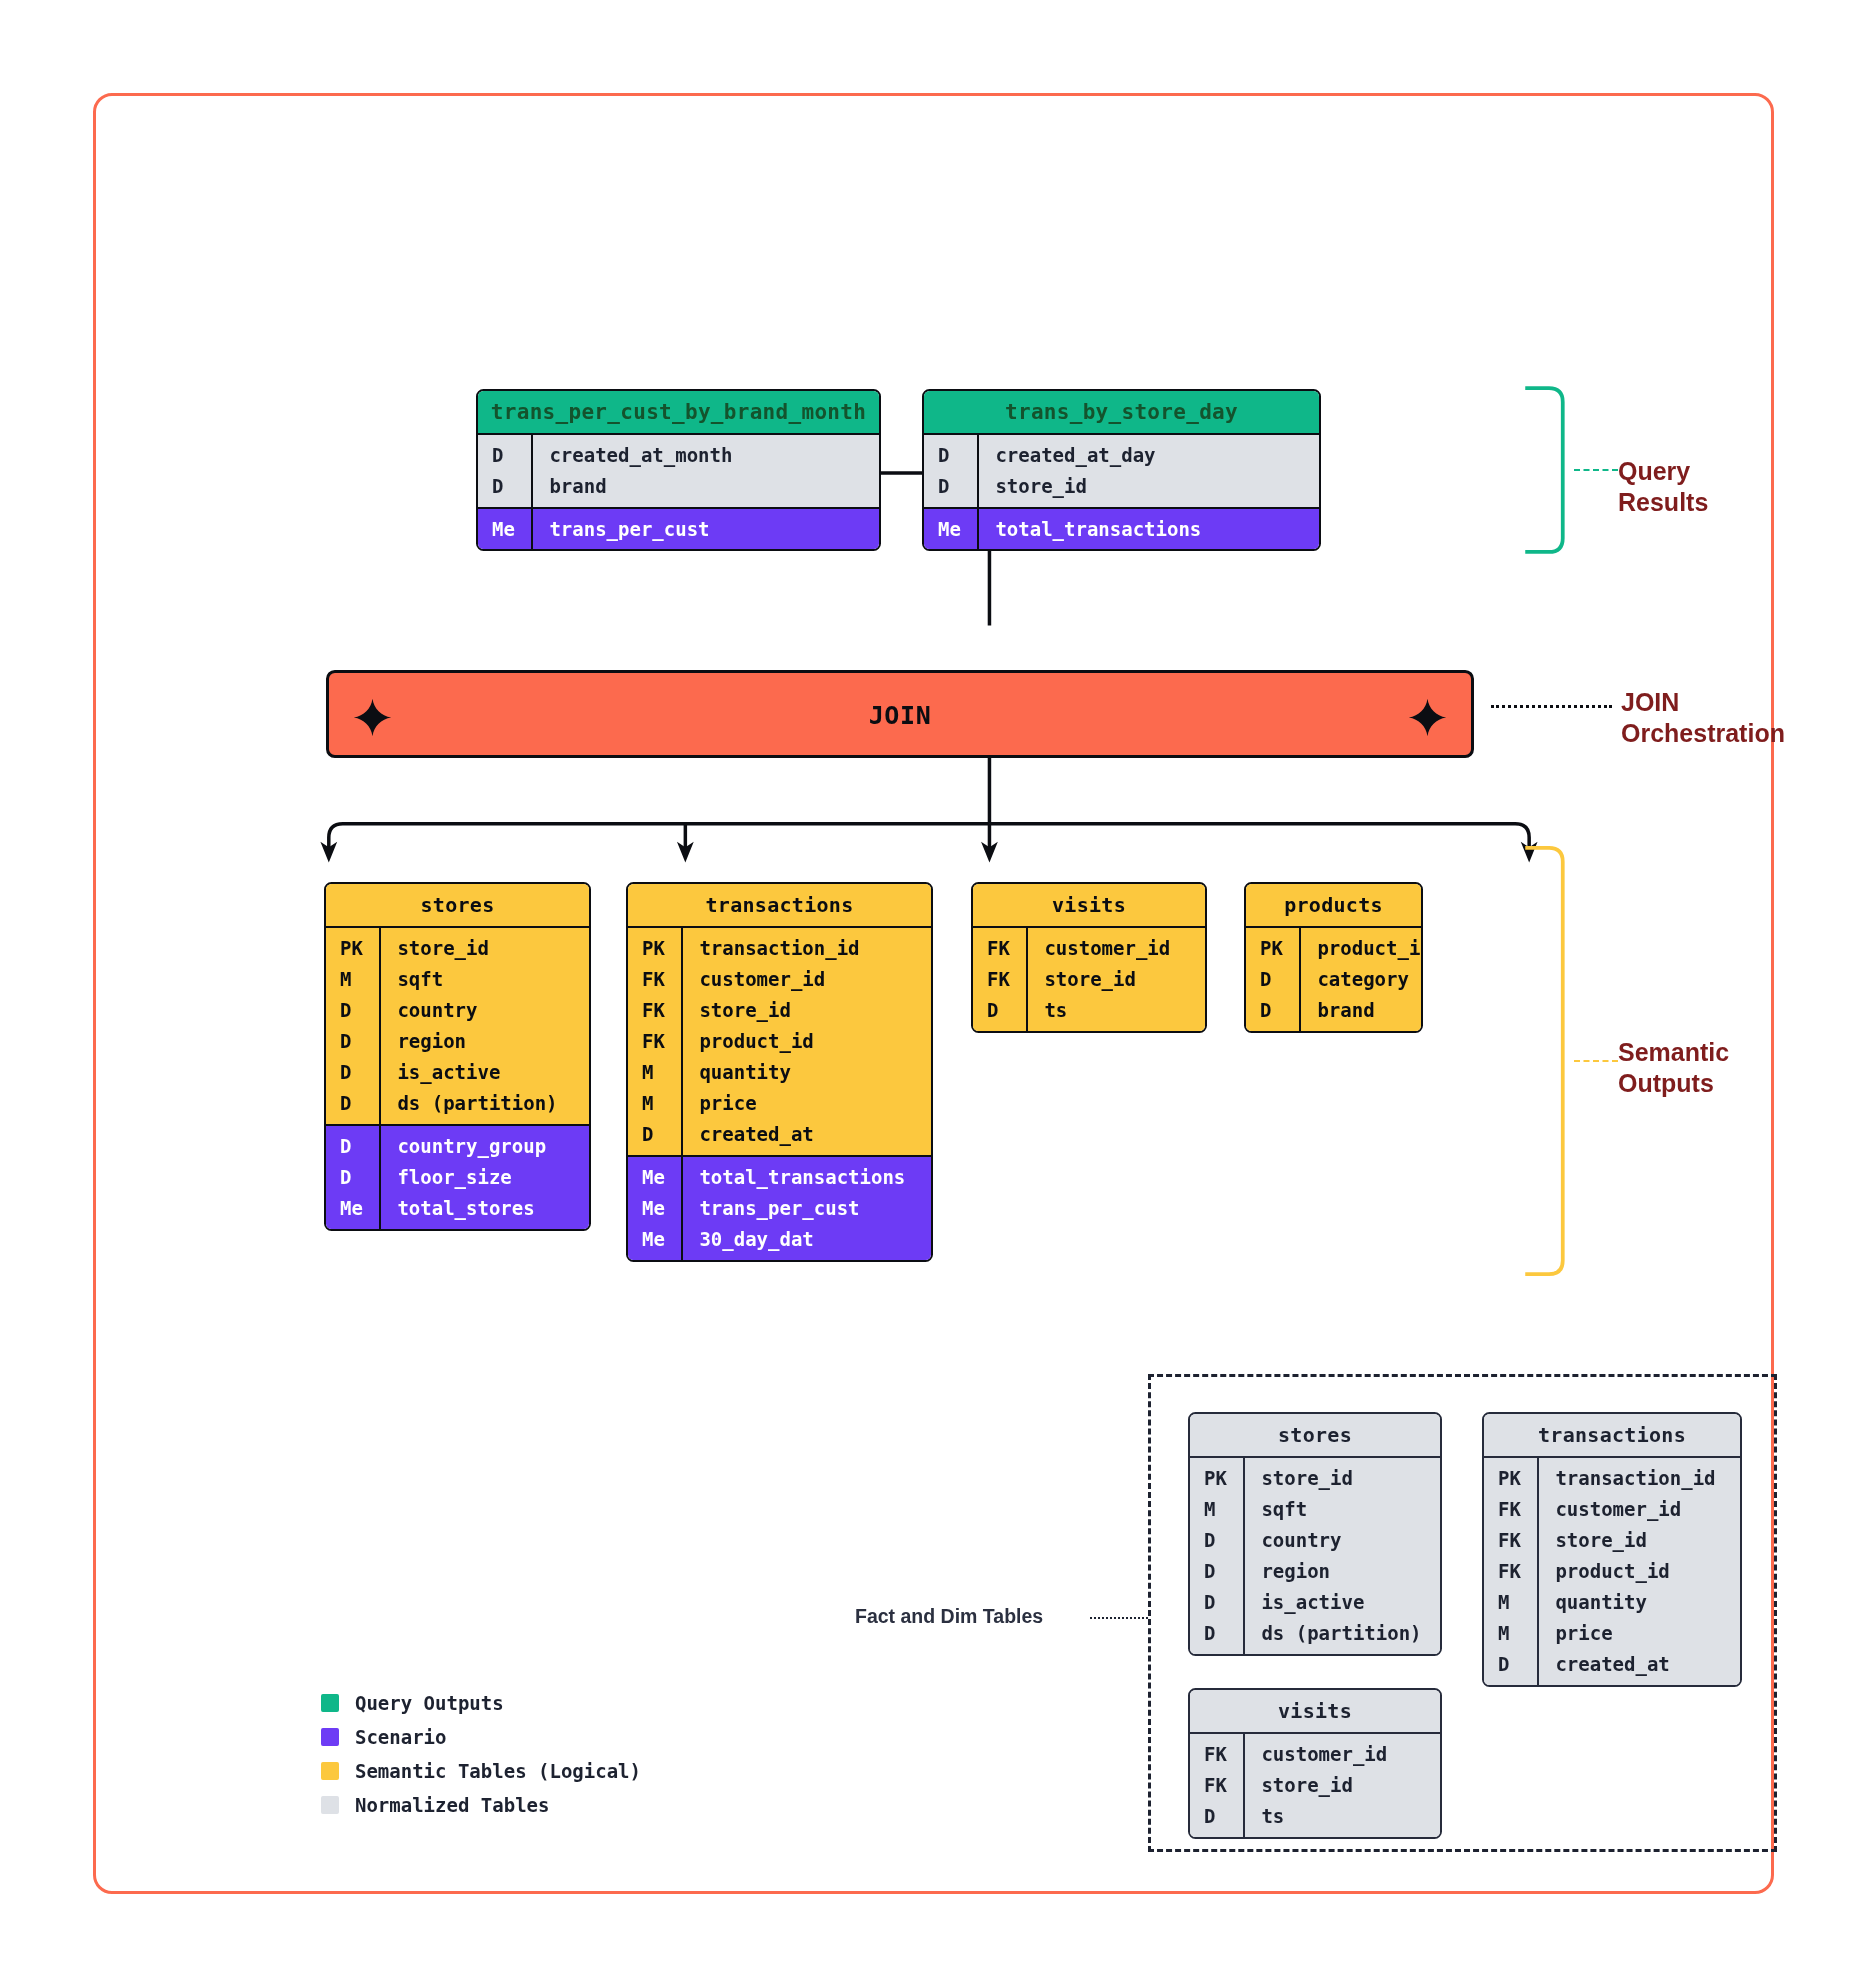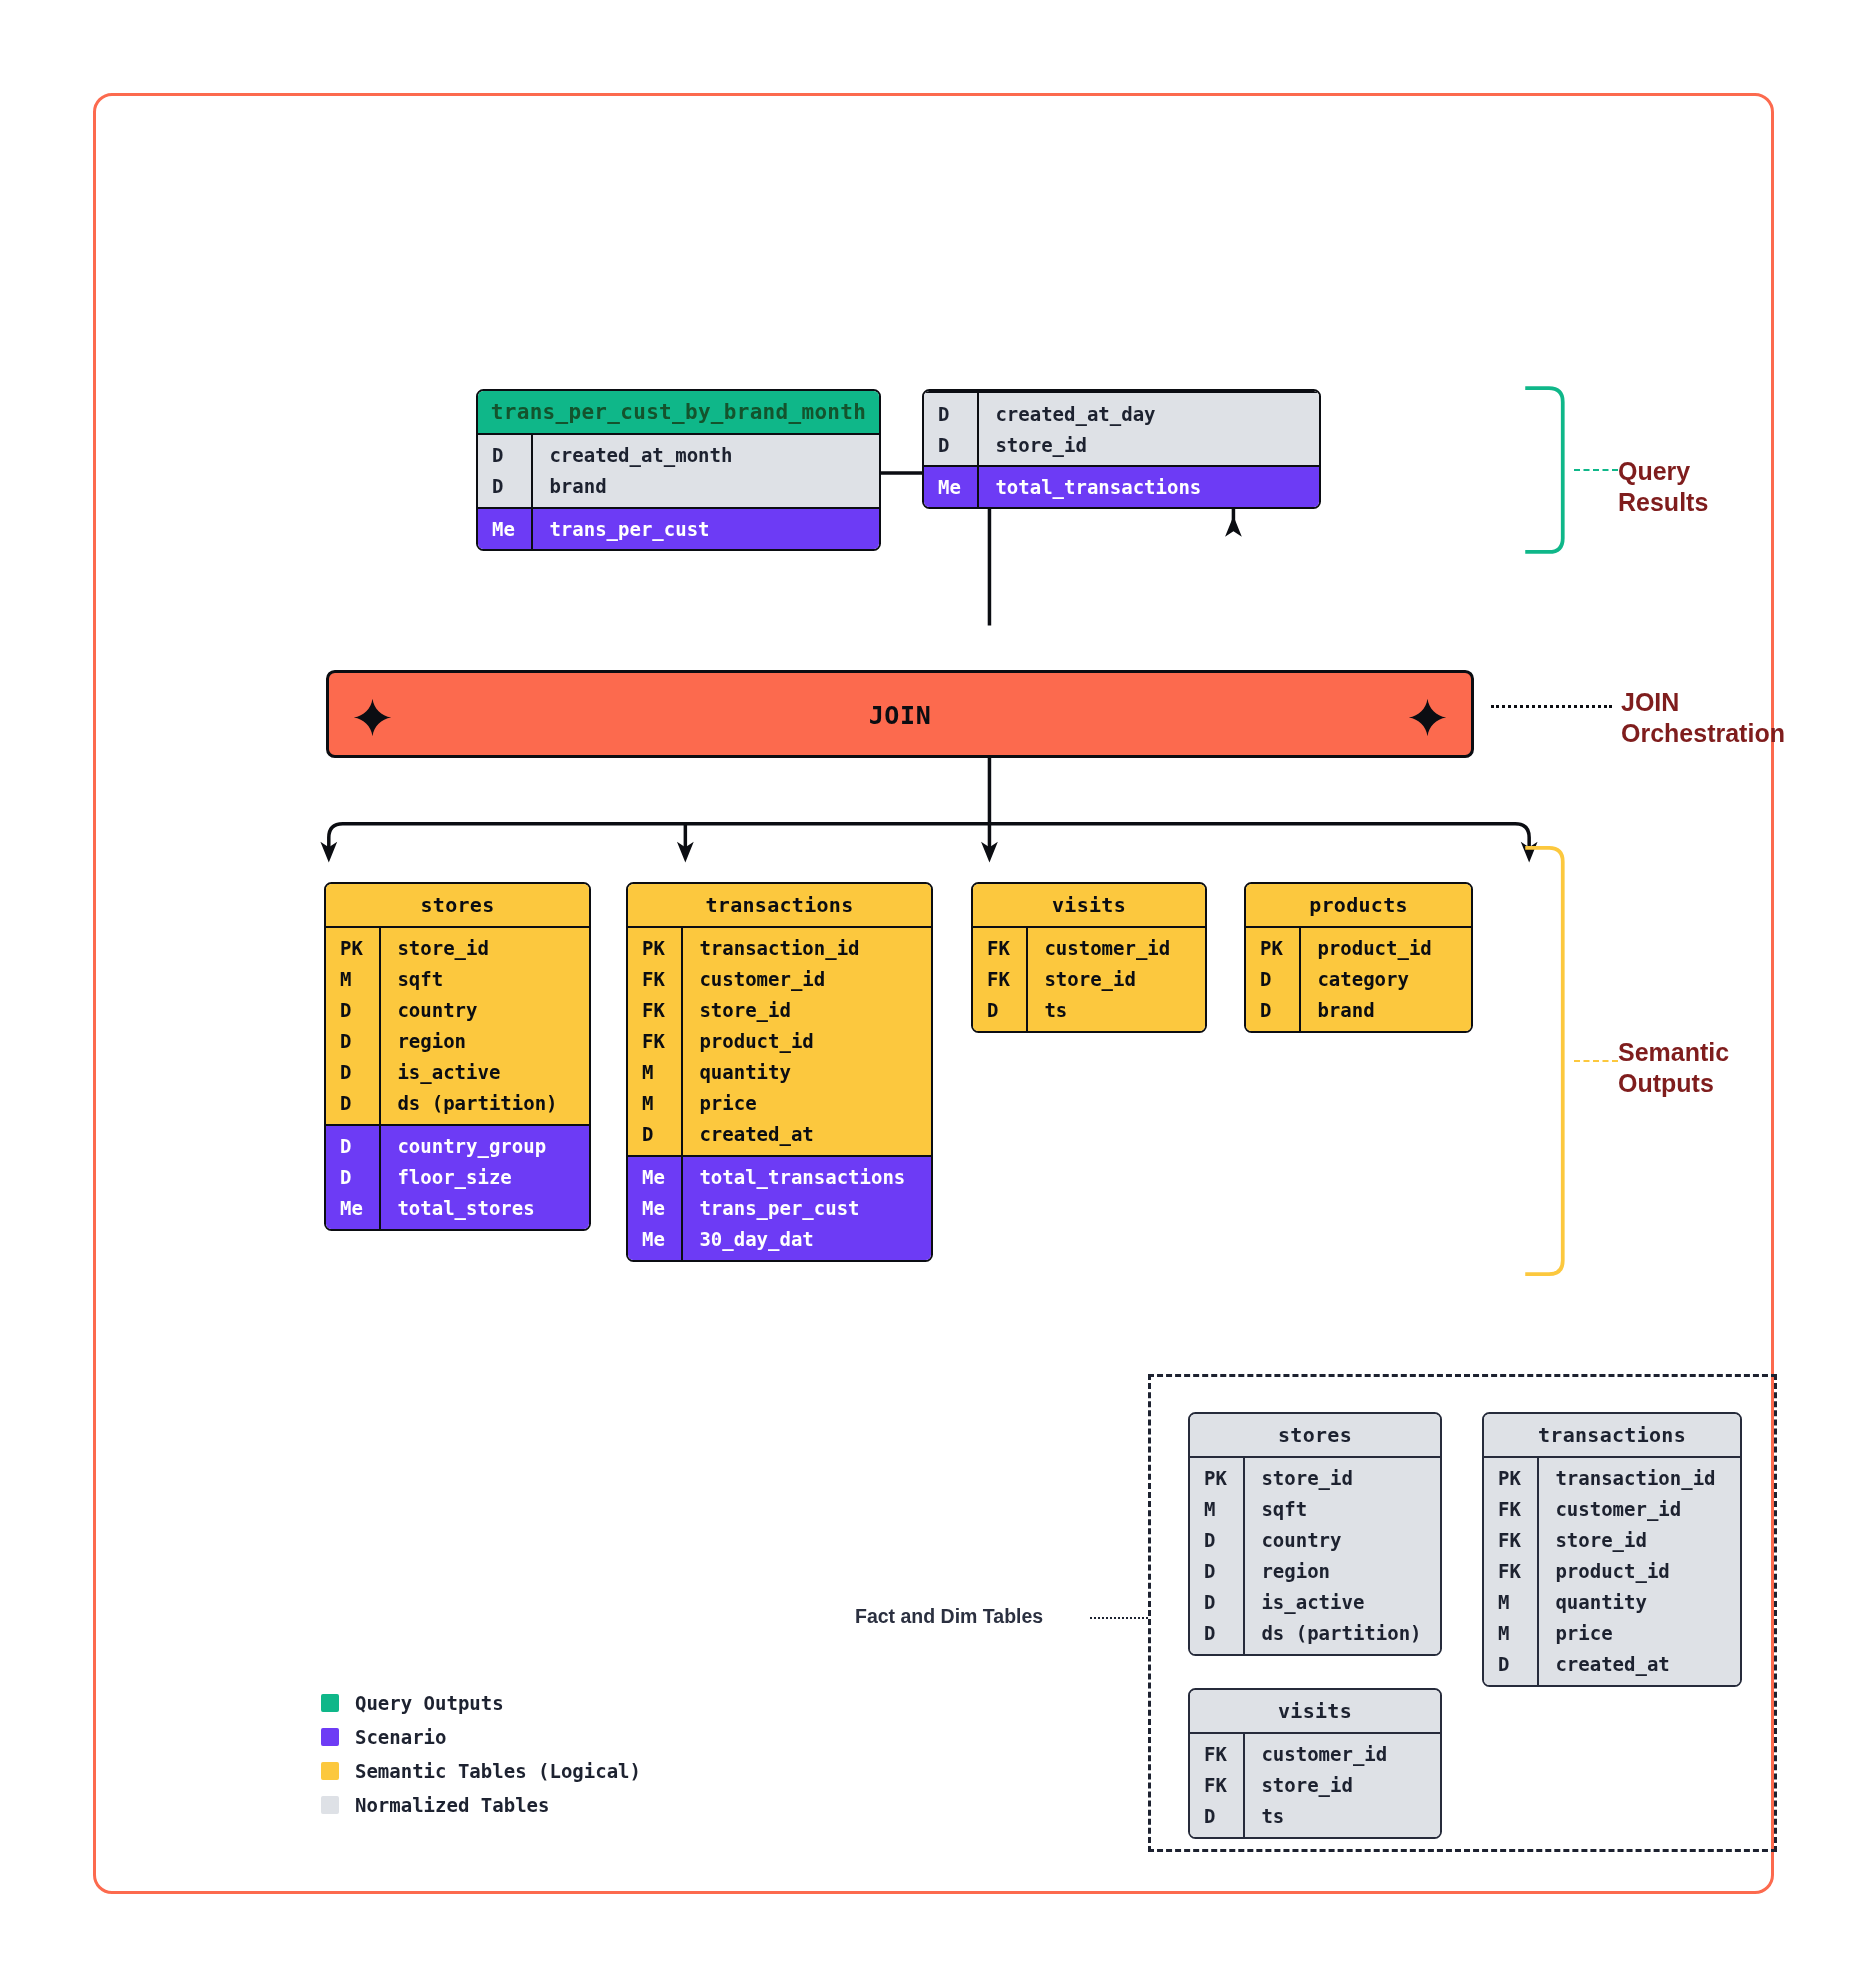--- a/index.html
+++ b/index.html
@@ -74,21 +74,21 @@
     position:absolute;left:0;right:0;top:28px;text-align:center;
     font-size:25px;font-weight:bold;color:#0b0d12;letter-spacing:0.6px;
   }
   .sparkle{position:absolute;top:25px;width:39px;height:39px;}
   #sparkle-left{left:24px;}
   #sparkle-right{right:24px;}
 
   #sem-stores{left:228px;top:786px;width:267px;}
   #sem-transactions{left:530px;top:786px;width:307px;}
   #sem-visits{left:875px;top:786px;width:236px;}
-  #sem-products{left:1148px;top:786px;width:229px;}
+  #sem-products{left:1148px;top:786px;width:179px;}
 
   
   .bracket{position:absolute;}
   .rlabel{
     position:absolute;font-family:"Liberation Sans", sans-serif;font-weight:bold;
     color:#7f1d1d;font-size:25px;line-height:1.24;
   }
   #bracket-query{left:1428px;top:289px;}
   #label-query{left:1522px;top:360px;}
   #connector-query{position:absolute;left:1478px;top:373px;width:44px;height:0;
@@ -174,20 +174,21 @@
     <div class="rowsec mets" style="position:relative;padding:2.5px 0;">
       <div class="kcol-divider" style="left:53px;"></div>
       <div class="r">
         <span class="k">Me</span>
         <span class="v">trans_per_cust</span>
       </div>
     </div>
   </div>
 
   <div class="tbl qr" id="qr-1">
+    <div class="thead">trans_by_store_day</div>
     <div class="rowsec dims" style="position:relative;padding:5px 0;">
       <div class="kcol-divider" style="left:53px;"></div>
       <div class="r">
         <span class="k">D</span>
         <span class="v">created_at_day</span>
       </div>
       <div class="r">
         <span class="k">D</span>
         <span class="v">store_id</span>
       </div>

